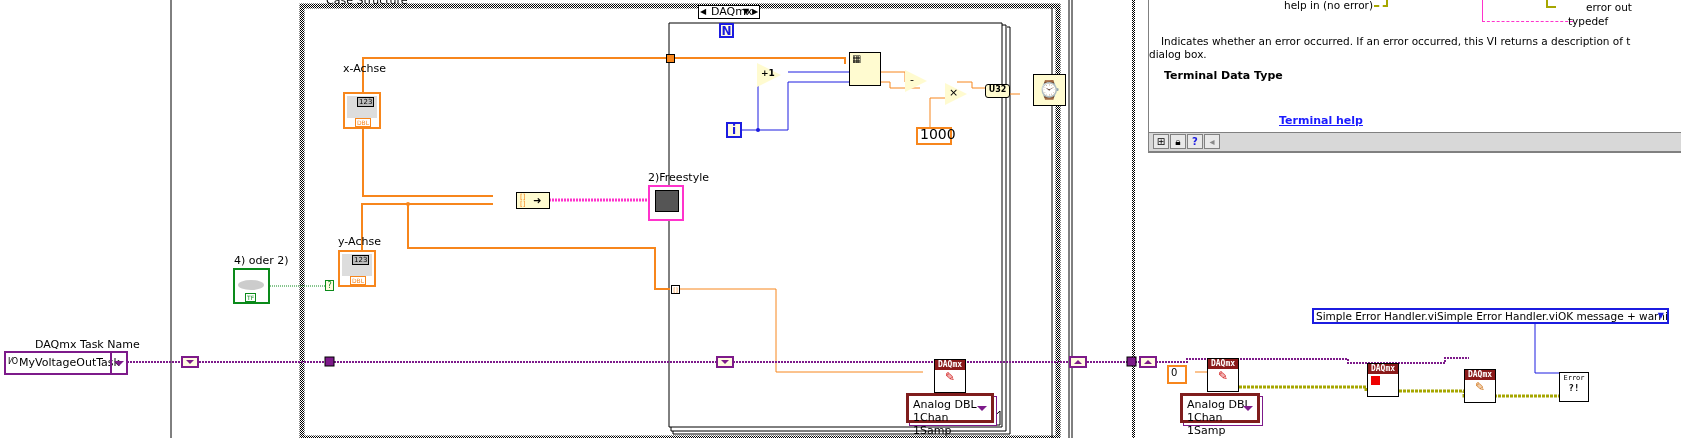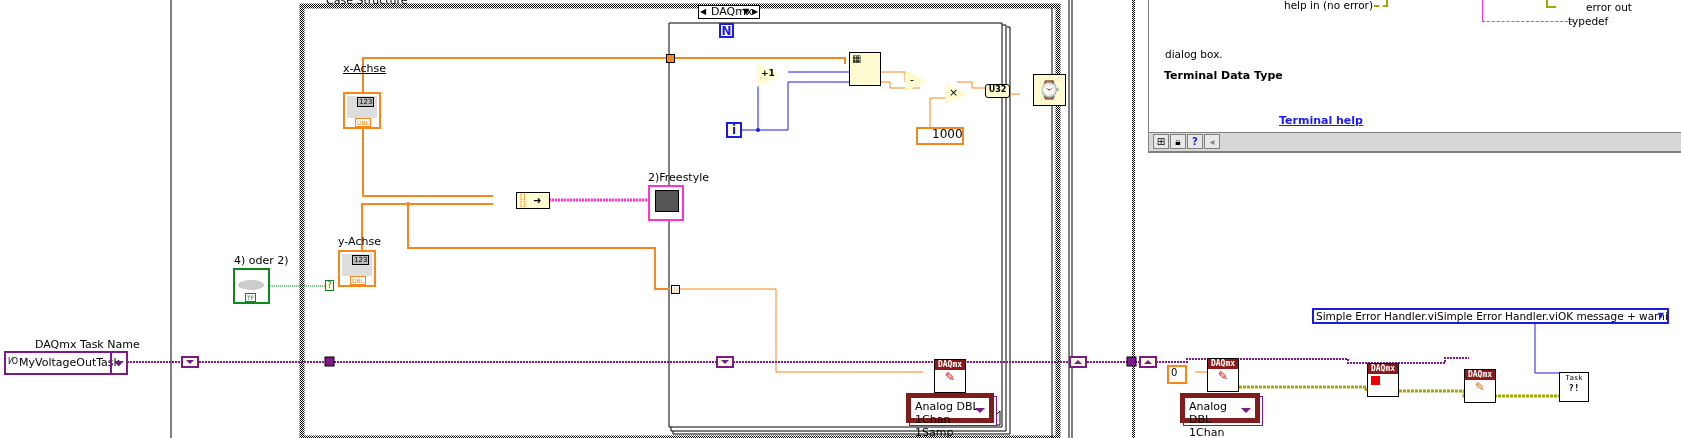--- a/index.html
+++ b/index.html
@@ -7,21 +7,21 @@
   .abs{position:absolute;}
   .lbl{position:absolute;font-size:11px;white-space:nowrap;color:#000;}
   svg.wires{position:absolute;left:0;top:0;}
   .term{position:absolute;box-sizing:border-box;}
   .orange-term{border:2px solid #f7861c;background:#fff;}
   .sq-blue{border:2px solid #1c1ce0;background:#fffbe0;color:#1c1ce0;font-weight:bold;font-size:12px;text-align:center;line-height:13px;}
   .node{position:absolute;background:#fffbd0;border:1px solid #000;box-sizing:border-box;}
   .daq{position:absolute;width:32px;height:34px;border:1px solid #000;background:#fff;box-sizing:border-box;}
   .daq .hdr{background:#8a1a1a;color:#fff;font-size:8px;font-weight:bold;text-align:center;height:10px;line-height:10px;font-family:"DejaVu Sans Mono",monospace;}
   .ring{position:absolute;border:2px solid #7d1a8a;background:#fff;box-sizing:border-box;font-size:11px;}
-  .poly{position:absolute;border:5px solid #7f1d1d;background:#fff;box-sizing:border-box;box-shadow:3px 3px 0 -1px #fff,3px 3px 0 0 #7d1a8a;font-size:11px;line-height:13px;padding:2px 4px;}
+  .poly{position:absolute;border:3px solid #7f1d1d;background:#fff;box-sizing:border-box;box-shadow:3px 3px 0 -1px #fff,3px 3px 0 0 #7d1a8a;font-size:11px;line-height:13px;padding:2px 4px;}
   .dn{position:absolute;width:0;height:0;border-left:5px solid transparent;border-right:5px solid transparent;border-top:5px solid #7d1a8a;}
   .tunnel{position:absolute;width:18px;height:12px;border:2px solid #7d1a8a;background:#fffbe0;box-sizing:border-box;}
   .tri-dn{position:absolute;left:3px;top:2px;width:0;height:0;border-left:4px solid transparent;border-right:4px solid transparent;border-top:4px solid #7d1a8a;}
   .tri-up{position:absolute;left:3px;top:2px;width:0;height:0;border-left:4px solid transparent;border-right:4px solid transparent;border-bottom:4px solid #7d1a8a;}
   .help{position:absolute;left:1148px;top:0;width:533px;height:153px;background:#fff;border-left:1px solid #808080;}
   .help-text{font-size:10.5px;}
   .gray{color:#888;}
   .link{color:#1a1aff;font-weight:bold;text-decoration:underline;font-size:11px;}
   .tb-btn{position:absolute;top:134px;width:16px;height:15px;border:1px solid #808080;background:#e8e8e8;box-sizing:border-box;font-size:10px;text-align:center;line-height:13px;}
 </style>
@@ -97,21 +97,21 @@
   <span style="position:absolute;left:12px;top:0;">DAQmx</span>
   <span style="position:absolute;left:44px;top:0;font-size:8px;">▼</span>
   <span style="position:absolute;left:53px;top:0;font-size:8px;">▶</span>
 </div>
 
 <div class="term sq-blue" style="left:719px;top:23px;width:15px;height:15px;">N</div>
 <div class="term sq-blue" style="left:726px;top:122px;width:16px;height:16px;">i</div>
 <div class="abs" style="left:666px;top:54px;width:9px;height:9px;background:#f7861c;border:1px solid #000;box-sizing:border-box;"></div>
 <div class="abs" style="left:671px;top:285px;width:9px;height:9px;background:#fff;border:1px solid #000;box-sizing:border-box;font-size:6px;color:#f7861c;line-height:7px;text-align:center;">[]</div>
 
-<div class="lbl" style="left:343px;top:62px;text-decoration:underline;">x-Achse</div>
+<div class="lbl" style="left:343px;top:62px;">x-Achse</div>
 <div class="abs" style="left:343px;top:92px;width:38px;height:37px;border:2px solid #f7861c;background:#fff;box-sizing:border-box;">
   <div style="position:absolute;left:2px;top:2px;width:30px;height:22px;background:#ddd;"></div>
   <div style="position:absolute;left:12px;top:3px;font-size:7px;border:1px solid #000;padding:0 1px;background:#bbb;">123</div>
   <div style="position:absolute;left:10px;bottom:0;font-size:6px;color:#f7861c;border:1px solid #f7861c;padding:0 1px;line-height:7px;">DBL</div>
 </div>
 
 <div class="lbl" style="left:338px;top:235px;">y-Achse</div>
 <div class="abs" style="left:338px;top:250px;width:38px;height:37px;border:2px solid #f7861c;background:#fff;box-sizing:border-box;">
   <div style="position:absolute;left:2px;top:2px;width:30px;height:22px;background:#ddd;"></div>
   <div style="position:absolute;left:12px;top:3px;font-size:7px;border:1px solid #000;padding:0 1px;background:#bbb;">123</div>
@@ -138,21 +138,21 @@
 
 <div class="abs" style="left:757px;top:63px;width:0;height:0;border-top:12px solid transparent;border-bottom:12px solid transparent;border-left:24px solid #fffbd0;"></div>
 <div class="lbl" style="left:761px;top:68px;font-size:9px;font-weight:bold;">+1</div>
 <div class="node" style="left:849px;top:52px;width:32px;height:34px;">
   <span style="position:absolute;left:2px;top:0;font-size:10px;">▦</span>
 </div>
 <div class="abs" style="left:905px;top:70px;width:0;height:0;border-top:11px solid transparent;border-bottom:11px solid transparent;border-left:22px solid #fffbd0;"></div>
 <div class="lbl" style="left:910px;top:73px;">-</div>
 <div class="abs" style="left:945px;top:83px;width:0;height:0;border-top:11px solid transparent;border-bottom:11px solid transparent;border-left:22px solid #fffbd0;"></div>
 <div class="lbl" style="left:949px;top:86px;">×</div>
-<div class="abs orange-term" style="left:916px;top:127px;width:30px;height:14px;font-size:12px;line-height:10px;padding-left:14px;text-align:center;">1000</div>
+<div class="abs orange-term" style="left:916px;top:127px;width:30px;height:14px;font-size:14px;line-height:10px;padding-left:2px;text-align:center;">1000</div>
 <div class="abs" style="left:985px;top:84px;width:23px;height:12px;border:1px solid #000;border-radius:3px;background:#fffbd0;font-size:8px;font-weight:bold;line-height:10px;text-align:center;">U32</div>
 <div class="node" style="left:1033px;top:74px;width:33px;height:32px;text-align:center;font-size:18px;line-height:30px;"><span>⌚</span></div>
 
 <div class="lbl" style="left:35px;top:338px;">DAQmx Task Name</div>
 <div class="ring" style="left:4px;top:351px;width:124px;height:24px;">
   <span style="position:absolute;left:2px;top:4px;font-size:8px;">I⁄O</span>
   <span style="position:absolute;left:13px;top:3px;">MyVoltageOutTask</span>
   <span style="position:absolute;right:0;top:0;width:14px;height:20px;border-left:2px solid #7d1a8a;">
       <span class="dn" style="left:2px;top:8px;"></span>
     </span>
@@ -197,32 +197,33 @@
 </div>
 <div class="daq" style="left:1464px;top:369px;">
   <div class="hdr">DAQmx</div>
   <div style="text-align:center;font-size:12px;color:#c60;">✎</div>
 </div>
 <div class="abs" style="left:1312px;top:308px;width:357px;height:16px;border:2px solid #1c1ce0;background:#fff;box-sizing:border-box;font-size:10.5px;line-height:12px;padding-left:2px;white-space:nowrap;overflow:hidden;">
   <span>Simple Error Handler.viSimple Error Handler.viOK message + warnings</span>
   <span style="position:absolute;right:3px;top:0;font-size:8px;color:#1c1ce0;">▼</span>
 </div>
 <div class="abs" style="left:1559px;top:372px;width:30px;height:30px;border:1px solid #000;background:#fff;box-sizing:border-box;text-align:center;font-family:'DejaVu Sans Mono',monospace;">
-  <div style="font-size:7px;line-height:10px;">Task</div>
+  <div style="font-size:7px;line-height:10px;">Error</div>
   <div style="font-size:9px;font-weight:bold;line-height:10px;">?!</div>
 </div>
 
 <div class="help">
   <div class="lbl help-text" style="left:135px;top:-1px;">help in (no error)</div>
   <div class="abs" style="left:225px;top:0;width:12px;height:5px;border-bottom:2px dashed #a6a600;border-right:2px solid #a6a600;"></div>
   <div class="abs" style="left:333px;top:0;width:90px;height:21px;border-left:1px solid #ff33cc;border-bottom:1px dashed #ff33cc;"></div>
   <div class="abs" style="left:397px;top:0;width:8px;height:6px;border-left:2px solid #a6a600;border-bottom:2px dashed #a6a600;"></div>
   <div class="lbl help-text" style="left:437px;top:1px;">error out</div>
   <div class="lbl help-text" style="left:419px;top:15px;">typedef</div>
-  <div class="lbl help-text" style="left:16px;top:48px;">dialog box.</div>
+  <div class="lbl help-text" style="left:12px;top:35px;">Indicates whether an error occurred. If an error occurred, this VI returns a description of t</div>
+  <div class="lbl help-text" style="left:0;top:48px;">dialog box.</div>
   <div class="lbl help-text" style="left:15px;top:69px;font-weight:bold;font-size:11px;">Terminal Data Type</div>
   <div class="lbl link" style="left:130px;top:114px;">Terminal help</div>
   <div class="abs" style="left:0;top:132px;width:533px;height:18px;background:#d8d8d8;border-top:1px solid #808080;"></div>
   <div class="tb-btn" style="left:4px;">⊞</div>
   <div class="tb-btn" style="left:21px;">🔒︎</div>
   <div class="tb-btn" style="left:38px;color:#1c1ce0;font-weight:bold;">?</div>
   <div class="tb-btn" style="left:55px;color:#888;">◂</div>
   <div class="abs" style="left:0;top:151px;width:533px;height:2px;background:#808080;"></div>
 </div>
 

